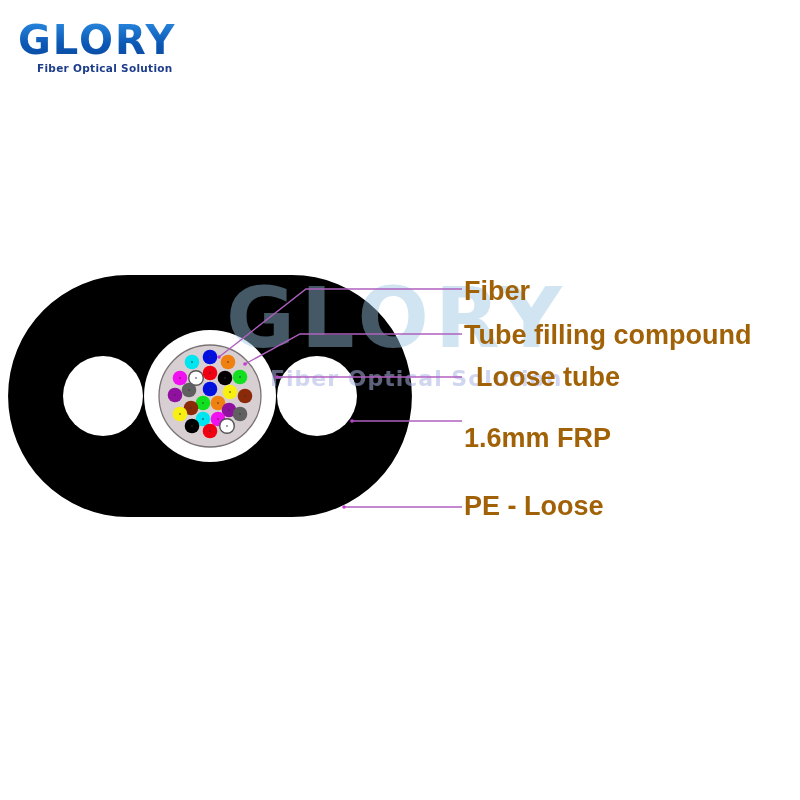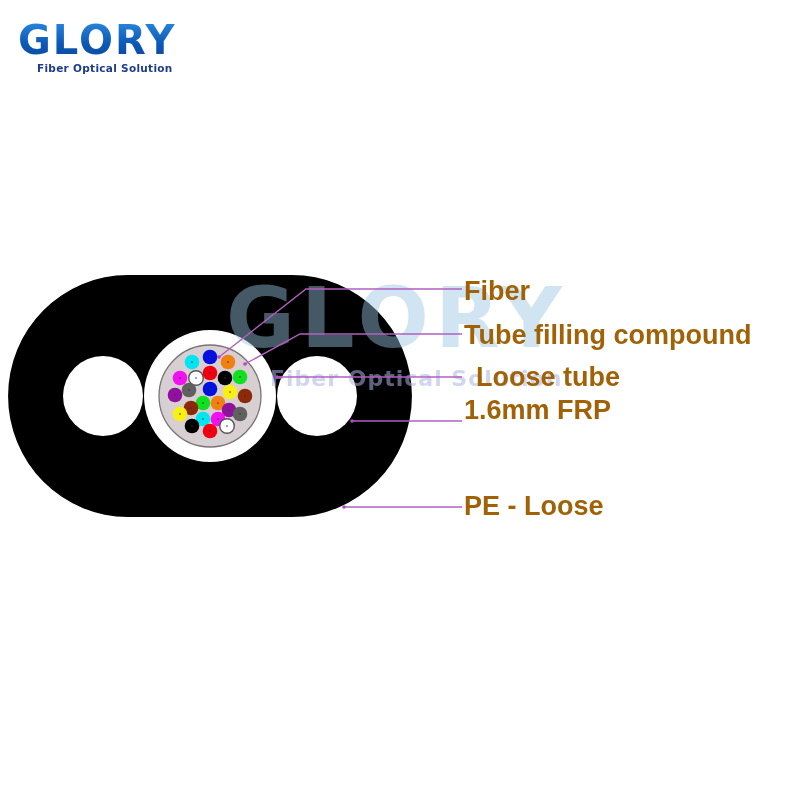--- a/index.html
+++ b/index.html
@@ -103,14 +103,14 @@
     <circle cx="245" cy="364" r="1.8"></circle>
     <circle cx="277" cy="377" r="1.8"></circle>
     <circle cx="352" cy="421" r="1.8"></circle>
     <circle cx="344" cy="507" r="1.8"></circle>
   </g>
 </svg>
 
 <div class="label" style="top:276px;">Fiber</div>
 <div class="label" style="top:320px;">Tube filling compound</div>
 <div class="label" style="top:362px;margin-left:12px;">Loose tube</div>
-<div class="label" style="top:395px;">1.6mm FRP</div>
+<div class="label" style="top:423px;">1.6mm FRP</div>
 <div class="label" style="top:491px;">PE - Loose</div>
 
 </body></html>

